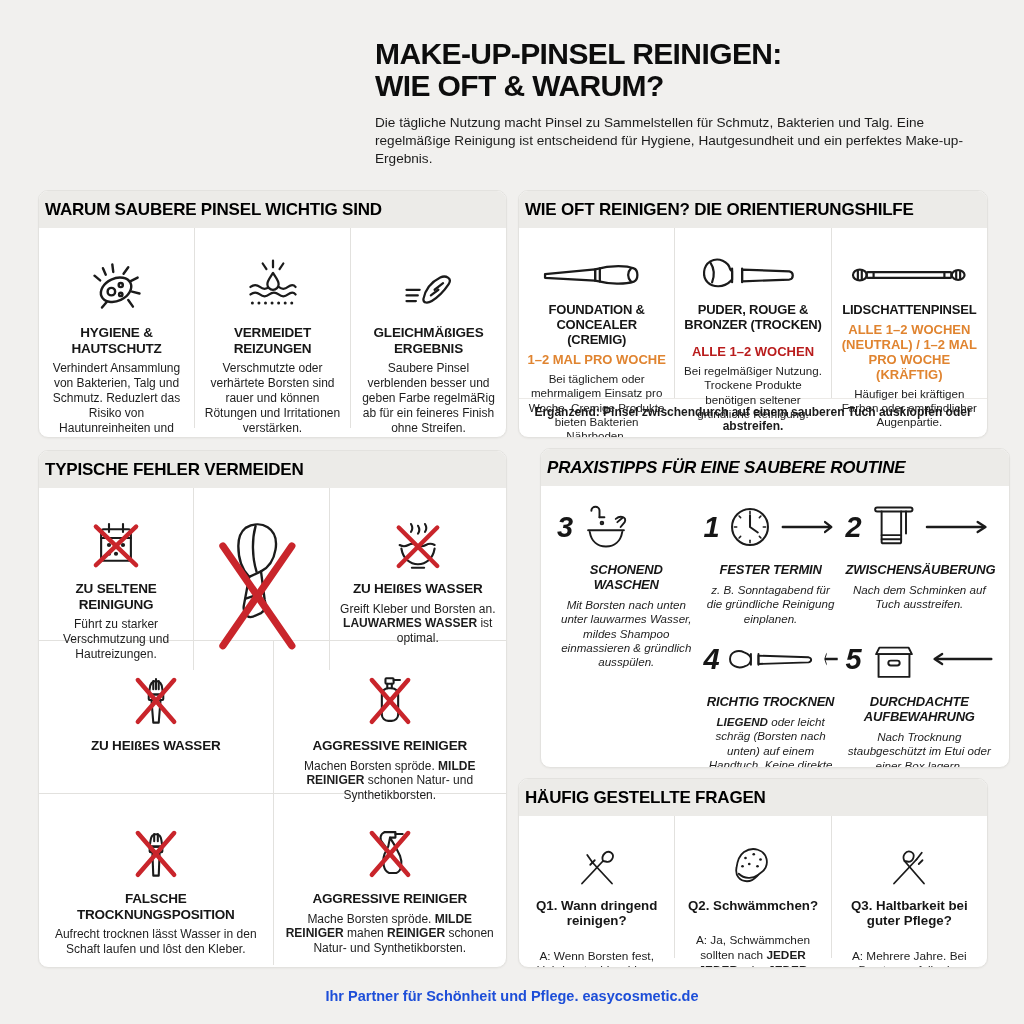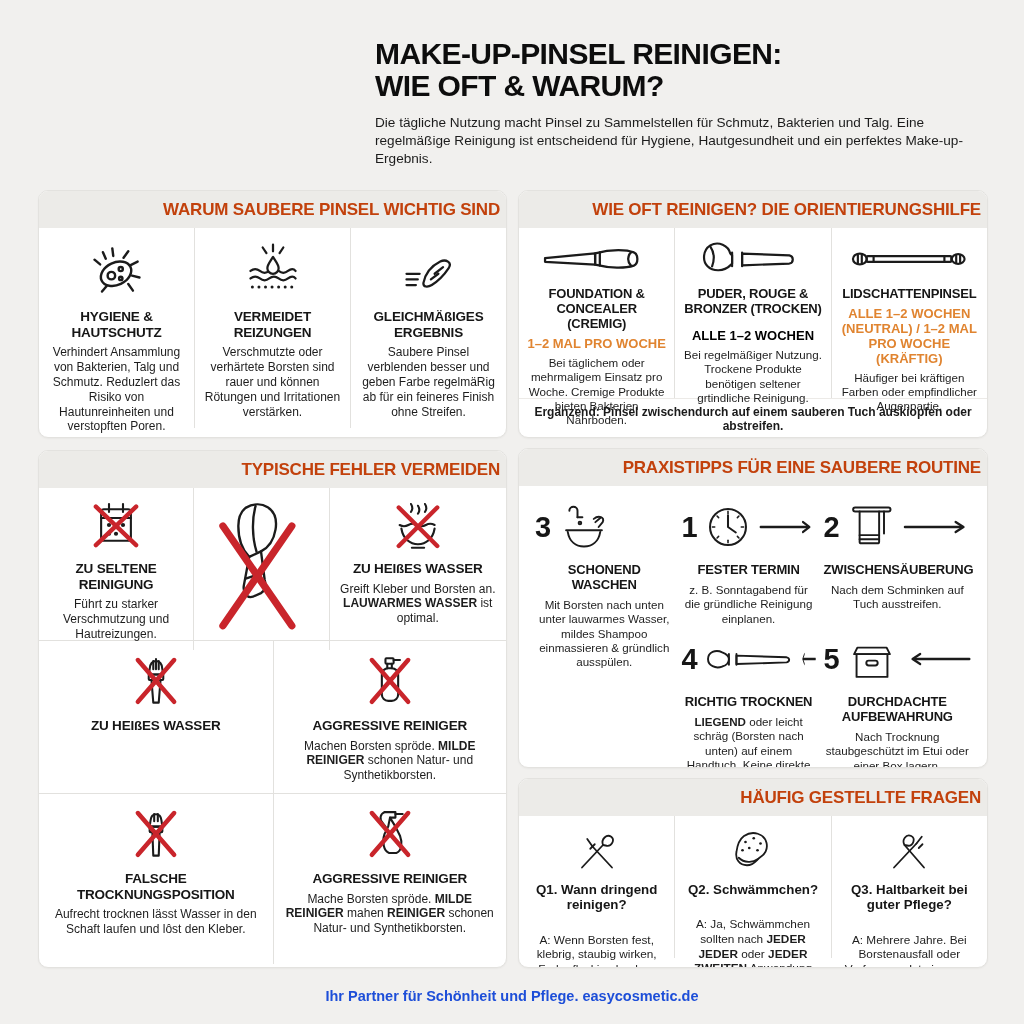--- a/index.html
+++ b/index.html
@@ -8,35 +8,35 @@
 
   
   .logo{position:absolute;left:55px;top:30px;font-weight:800;font-size:47px;line-height:.96;letter-spacing:-1.5px;color:#0d0d0d;}
   .logo .tm{font-size:16px;vertical-align:super;letter-spacing:0;font-weight:700;}
   .title-block{position:absolute;left:375px;top:38px;width:625px;}
   .title-line{font-weight:800;font-size:30px;line-height:1.07;letter-spacing:-.6px;color:#0d0d0d;}
   .subtitle{margin-top:12px;font-size:13.6px;line-height:1.32;color:#1c1c1c;width:600px;}
 
   
   .card{position:absolute;background:#fff;border:1px solid #e3e2df;border-radius:10px;overflow:hidden;box-shadow:0 1px 2px rgba(0,0,0,.04);}
-  .card-header{background:#ecebe8;text-align:right;font-weight:800;font-size:17px;letter-spacing:-.2px;padding:9px 6px 8px;color:#c2410c;}
+  .card-header{background:#ecebe8;text-align:left;font-weight:800;font-size:17px;letter-spacing:-.2px;padding:9px 6px 8px;color:#000000;}
   .cols{display:flex;}
-  .col{flex:1;padding:10px 8px 8px;text-align:center;}
+  .col{flex:1;padding:26px 8px 8px;text-align:center;}
   .col + .col{border-left:1px solid #e2e1de;}
   .icon-box{display:flex;justify-content:center;align-items:center;}
   .item-title{font-weight:800;font-size:13.5px;line-height:1.15;margin:7px 0 5px;letter-spacing:-.2px;}
   .item-text{font-size:12px;line-height:1.24;color:#1d1d1d;}
   .freq{font-weight:800;font-size:13px;line-height:1.15;margin:5px 0 4px;}
   .note-row{border-top:1px solid #eceae7;text-align:center;font-size:12px;font-weight:600;padding:6px 10px 9px;color:#1a1a1a;}
 
   
   .m-row{display:grid;}
   .m-row1{grid-template-columns:33% 29% 38%;}
   .m-row2{grid-template-columns:50% 50%;}
-  .m-cell{padding:8px 10px 8px;text-align:center;}
+  .m-cell{padding:28px 10px 8px;text-align:center;}
   .m-cell + .m-cell{border-left:1px solid #e2e1de;}
   .m-row + .m-row{border-top:1px solid #e2e1de;}
 
   
   .tips-body{display:grid;grid-template-columns:33% 32% 35%;padding:10px 12px 6px;}
   .step{text-align:center;padding:2px 4px;}
   .step-head{display:flex;align-items:center;justify-content:flex-start;gap:6px;height:58px;}
   .step-num{font-weight:800;font-size:29px;letter-spacing:-1px;}
   .step-arrow{flex:1;height:16px;}
   .step .item-text{font-size:11.6px;}
@@ -148,21 +148,21 @@
         <div class="icon-box" style="height:42px;">
           <svg class="ic" width="118" height="40" viewBox="0 0 120 44" fill="none" stroke="#1b1b1b" stroke-width="2.4" stroke-linecap="round" stroke-linejoin="round">
             <path d="M35 16 C33 7 22 2 13 7 C5 12 4 24 10 30 C16 36 28 36 35 29 L37 27 L37 18 Z"></path>
             <path d="M13 8 C17 14 18 22 15 30"></path>
             <line x1="37" y1="15" x2="37" y2="30"></line>
               <line x1="48" y1="15" x2="48" y2="30"></line>
             <path d="M48 16 L100 18 C105 19 105 26 100 27 L48 29 Z"></path>
           </svg>
         </div>
         <div class="item-title" style="font-size:13px;">PUDER, ROUGE &amp; BRONZER (TROCKEN)</div>
-        <div class="freq" style="color:#000000;margin-top:12px;">ALLE 1–2 WOCHEN</div>
+        <div class="freq" style="color:#b91c1c;margin-top:12px;">ALLE 1–2 WOCHEN</div>
         <div class="item-text" style="font-size:11.6px;">Bei regelmäßiger Nutzung. Trockene Produkte benötigen seltener grtindliche Reinigung.</div>
       </div>
       <div class="col">
         <div class="icon-box" style="height:42px;">
           <svg class="ic" width="118" height="24" viewBox="0 0 120 24" fill="none" stroke="#1b1b1b" stroke-width="2.2" stroke-linecap="round" stroke-linejoin="round">
             <ellipse cx="10" cy="12" rx="7" ry="5.5"></ellipse>
             <path d="M8 8 v8 M12 8 v8"></path>
             <rect x="17" y="9" width="86" height="6" rx="1"></rect>
             <line x1="24" y1="9" x2="24" y2="15"></line>
               <line x1="96" y1="9" x2="96" y2="15"></line>
@@ -302,21 +302,21 @@
                 <line x1="52" y1="10" x2="12" y2="56"></line>
             </g>
           </svg>
         </div>
         <div class="item-title">AGGRESSIVE REINIGER</div>
         <div class="item-text">Mache Borsten spröde. <b>MILDE REINIGER</b> mahen <b>REINIGER</b> schonen Natur- und Synthetikborsten.</div>
       </div>
     </div>
   </div>
 
-  <div class="card" style="left:518px;top:448px;width:468px;height:318px;">
+  <div class="card" style="left:540px;top:448px;width:468px;height:318px;font-style:italic;">
     <div class="card-header">PRAXISTIPPS FÜR EINE SAUBERE ROUTINE</div>
     <div class="tips-body">
 
       <div class="step">
         <div class="step-head">
           <span class="step-num">1</span>
           <span>
             <svg class="ic" width="50" height="50" viewBox="0 0 64 64" fill="none" stroke="#1b1b1b" stroke-width="2.6" stroke-linecap="round">
               <circle cx="32" cy="32" r="23"></circle>
               <g stroke-width="2">

